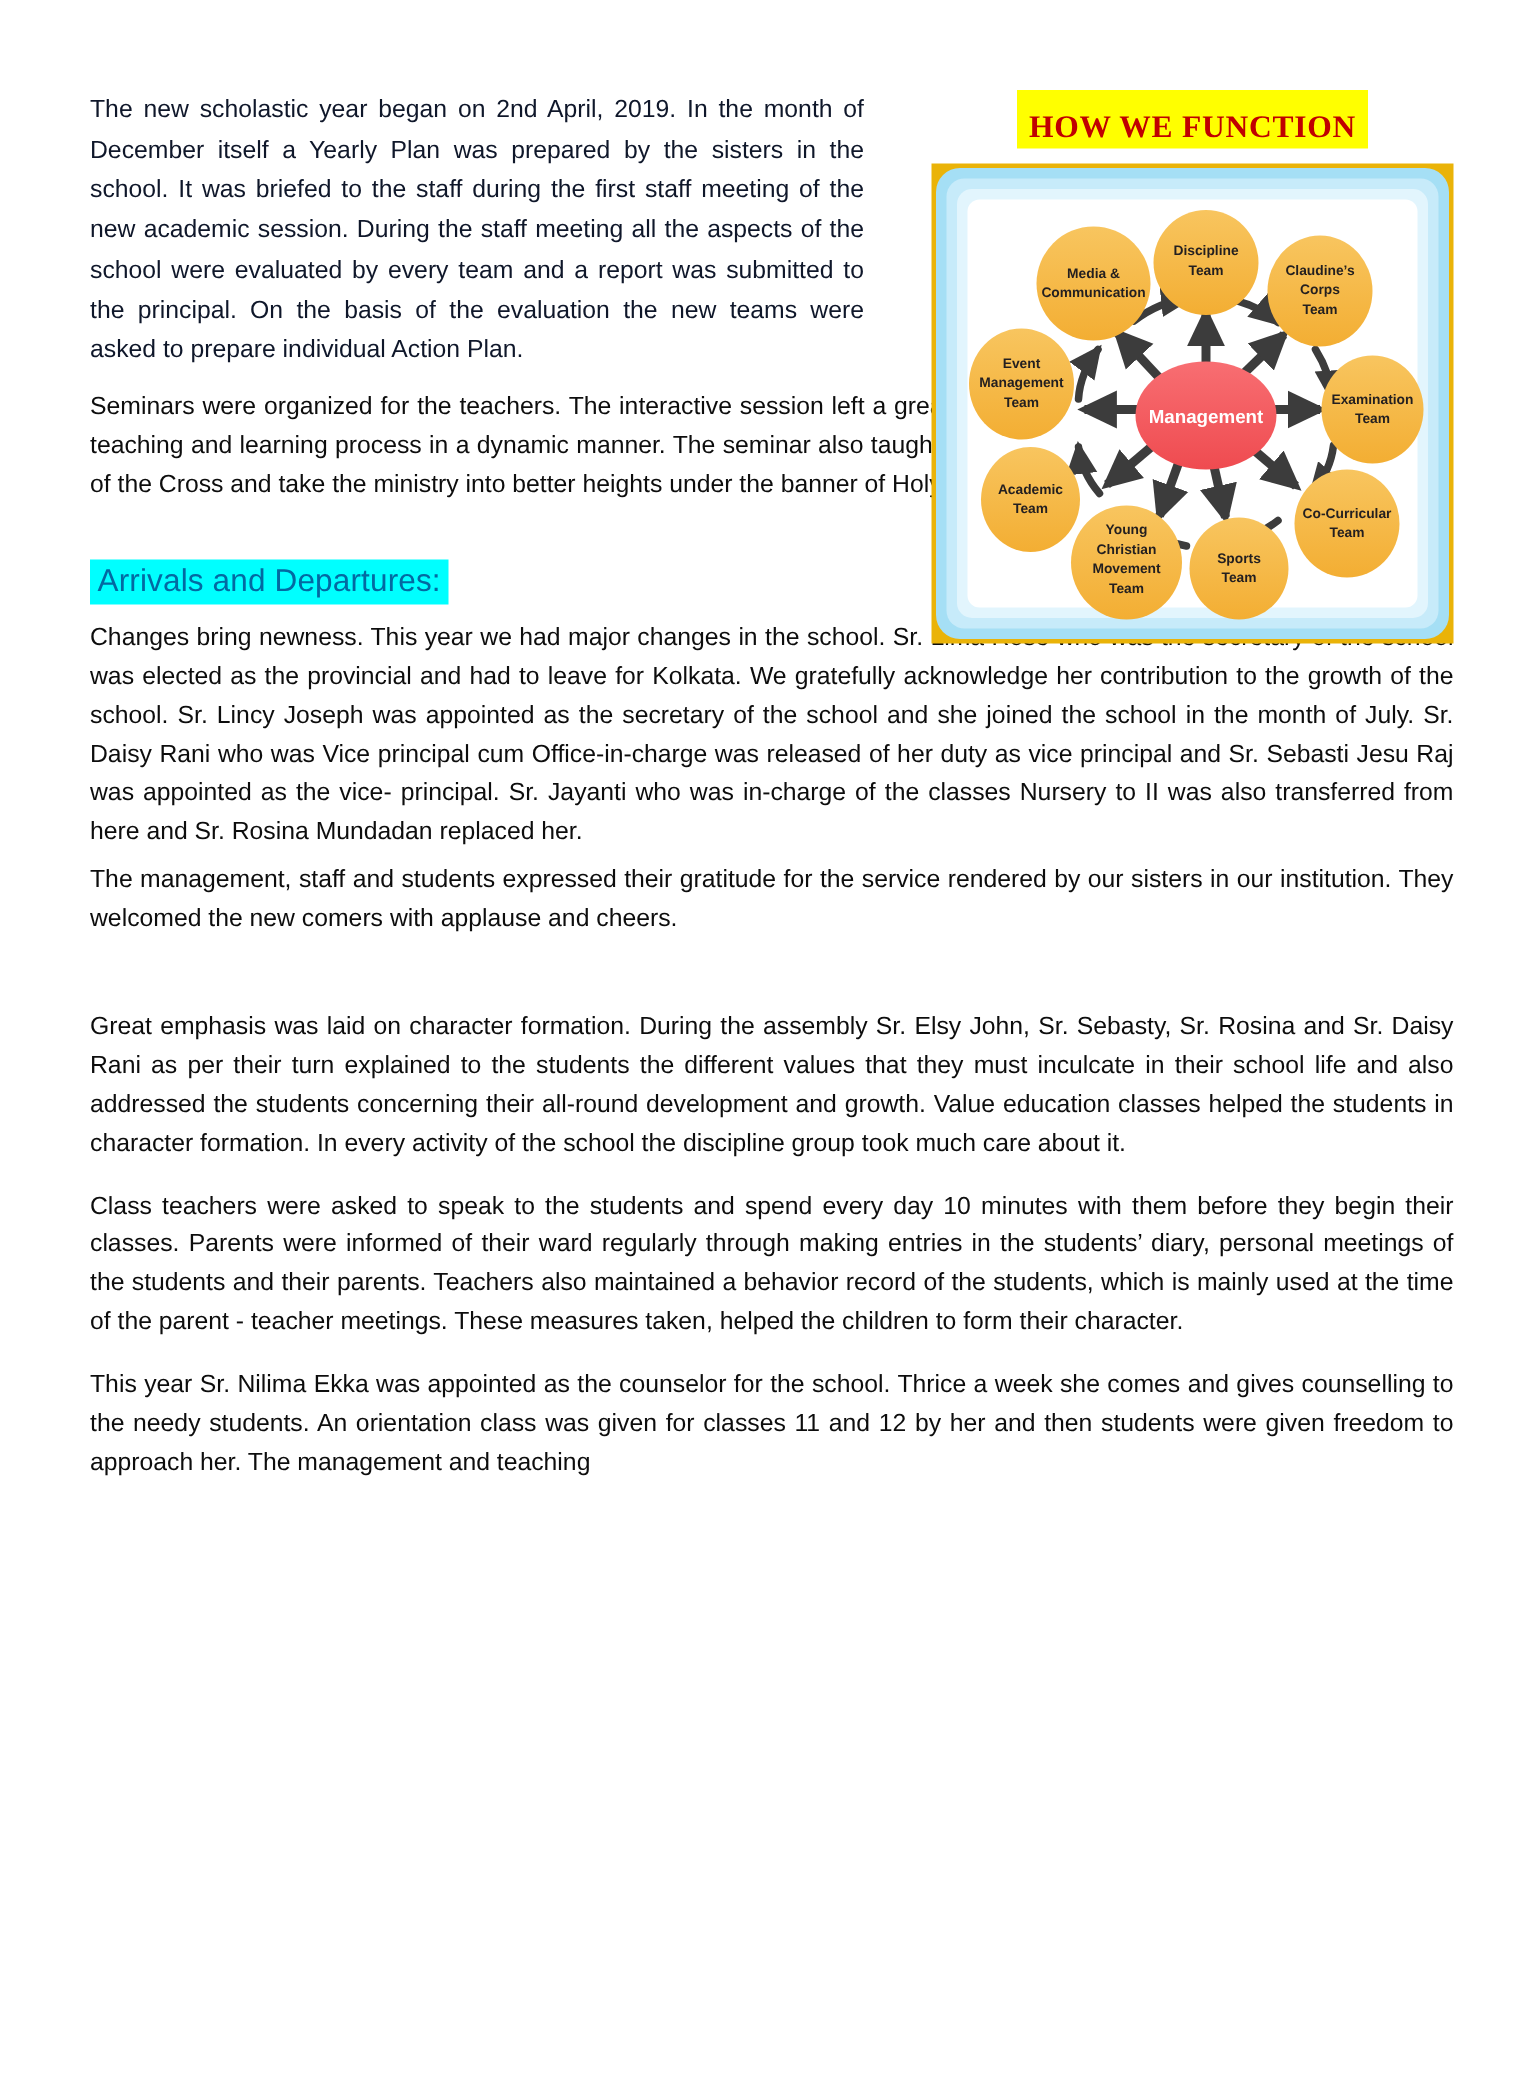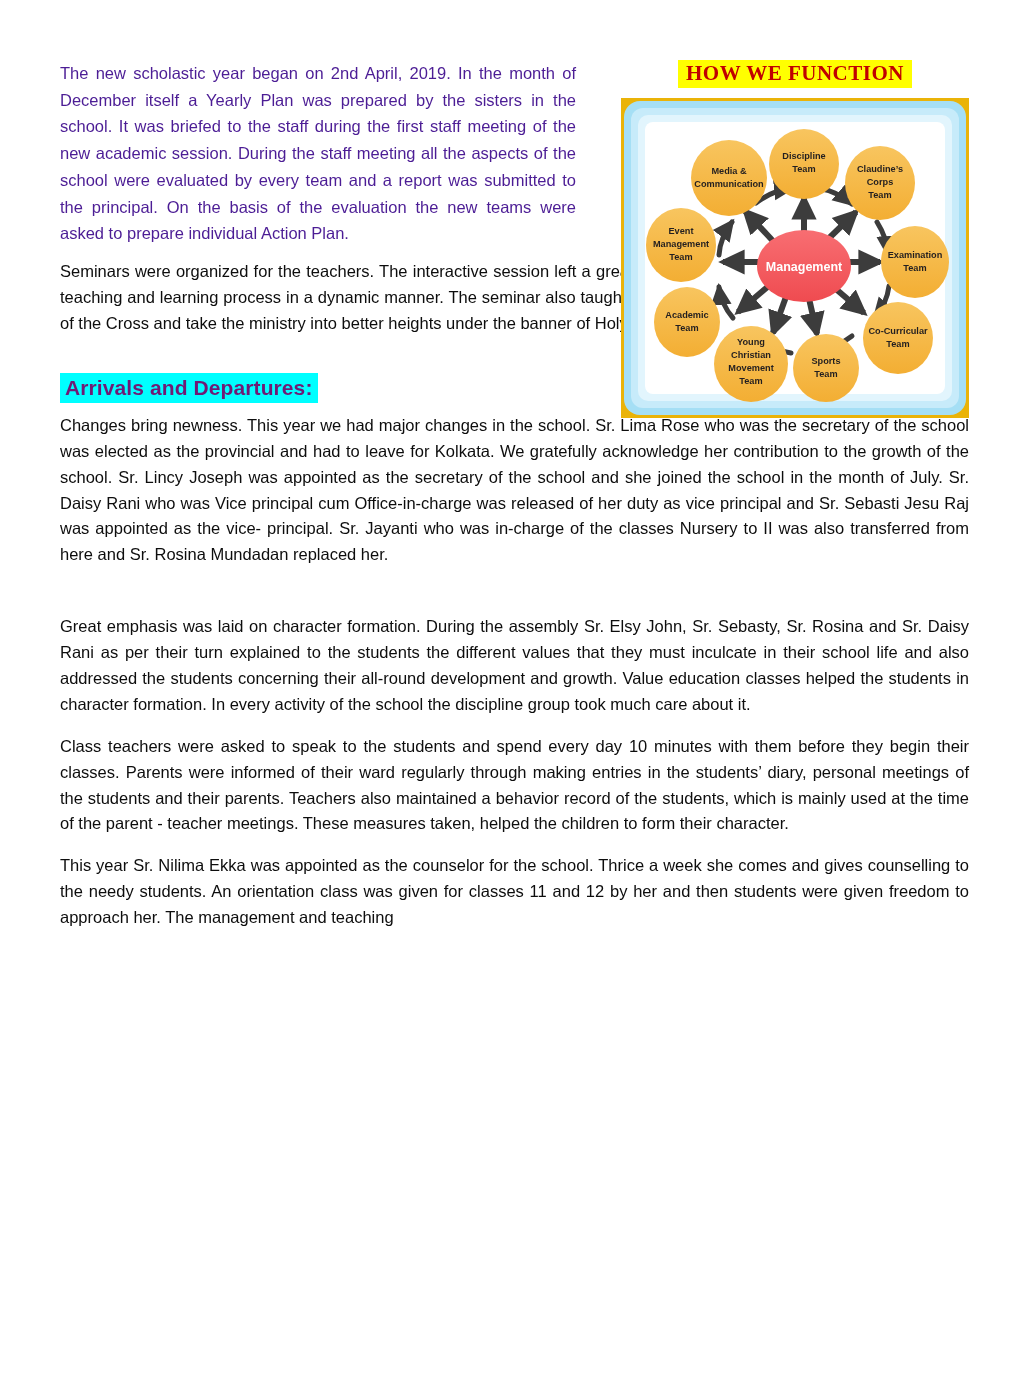--- a/index.html
+++ b/index.html
@@ -49,40 +49,40 @@
     line-height: 1;
   }
   .fig-title span {
     display: inline-block;
     background: #ffff00;
     color: #c00000;
     font-family: "Liberation Serif", serif;
     font-weight: bold;
     font-size: 21px;
     letter-spacing: 0.5px;
-    padding: 3px 8px 4px 8px;
+    padding: 14px 8px 4px 8px;
   }
 
   .diagram-frame {
     width: 348px;
     height: 320px;
     box-sizing: border-box;
     background: #eab308;
     position: relative;
     overflow: hidden;
   }
   .diagram-frame svg { display: block; }
 
   
   p.para {
     margin: 0 0 12px 0;
     font-size: 16.5px;
     line-height: 1.62;
     text-align: justify;
-    color: #4c1d95;
+    color: #0f172a;
   }
   p.para.narrow {
     font-size: 16.5px;
     line-height: 1.62;
   }
   p.full {
     clear: both;
     width: 909px;
     margin: 0 0 6px 0;
     font-size: 16.5px;
@@ -94,22 +94,22 @@
   
   h2.section-head {
     clear: both;
     margin: 0;
     padding: 0;
     line-height: 1.2;
   }
   h2.section-head span {
     display: inline-block;
     background: #00ffff;
-    color: #701a75;
-    font-weight: bold;
+    color: #0369a1;
+    font-weight: normal;
     font-size: 21px;
     padding: 2px 5px 3px 5px;
     letter-spacing: 0.1px;
   }
 
   .sp-before-head { height: 30px; clear: both; }
   .sp-after-head  { height: 10px; clear: both; }
   .sp-sm          { height: 10px; clear: both; }
 
   
@@ -246,20 +246,21 @@
 
   <p class="full">Seminars were organized for the teachers. The interactive session left a great impact on teachers and directed them to see teaching and learning process in a dynamic manner. The seminar also taught them how to be a true associate of the Sisters of the Cross and take the ministry into better heights under the banner of Holy Cross.</p>
 
   <div class="sp-before-head"></div>
   <h2 class="section-head">
     <span>Arrivals and Departures:</span>
   </h2>
   <div class="sp-after-head"></div>
 
   <p class="full">Changes bring newness. This year we had major changes in the school. Sr. Lima Rose who was the secretary of the school was elected as the provincial and had to leave for Kolkata. We gratefully acknowledge her contribution to the growth of the school. Sr. Lincy Joseph was appointed as the secretary of the school and she joined the school in the month of July. Sr. Daisy Rani who was Vice principal cum Office-in-charge was released of her duty as vice principal and Sr. Sebasti Jesu Raj was appointed as the vice- principal. Sr. Jayanti who was in-charge of the classes Nursery to II was also transferred from here and Sr. Rosina Mundadan replaced her.</p>
+  <p class="full">The management, staff and students expressed their gratitude for the service rendered by our sisters in our institution. They welcomed the new comers with applause and cheers.</p>
 
   <div class="sp-before-head"></div>
   <div class="sp-after-head"></div>
 
   <p class="full indent">Great emphasis was laid on character formation. During the assembly Sr. Elsy John, Sr. Sebasty, Sr. Rosina and Sr. Daisy Rani as per their turn explained to the students the different values that they must inculcate in their school life and also addressed the students concerning their all-round development and growth. Value education classes helped the students in character formation. In every activity of the school the discipline group took much care about it.</p>
   <div class="sp-sm"></div>
   <p class="full indent">Class teachers were asked to speak to the students and spend every day 10 minutes with them before they begin their classes. Parents were informed of their ward regularly through making entries in the students’ diary, personal meetings of the students and their parents. Teachers also maintained a behavior record of the students, which is mainly used at the time of the parent - teacher meetings. These measures taken, helped the children to form their character.</p>
   <div class="sp-sm"></div>
   <p class="full indent">This year Sr. Nilima Ekka was appointed as the counselor for the school. Thrice a week she comes and gives counselling to the needy students. An orientation class was given for classes 11 and 12 by her and then students were given freedom to approach her. The management and teaching</p>
 

